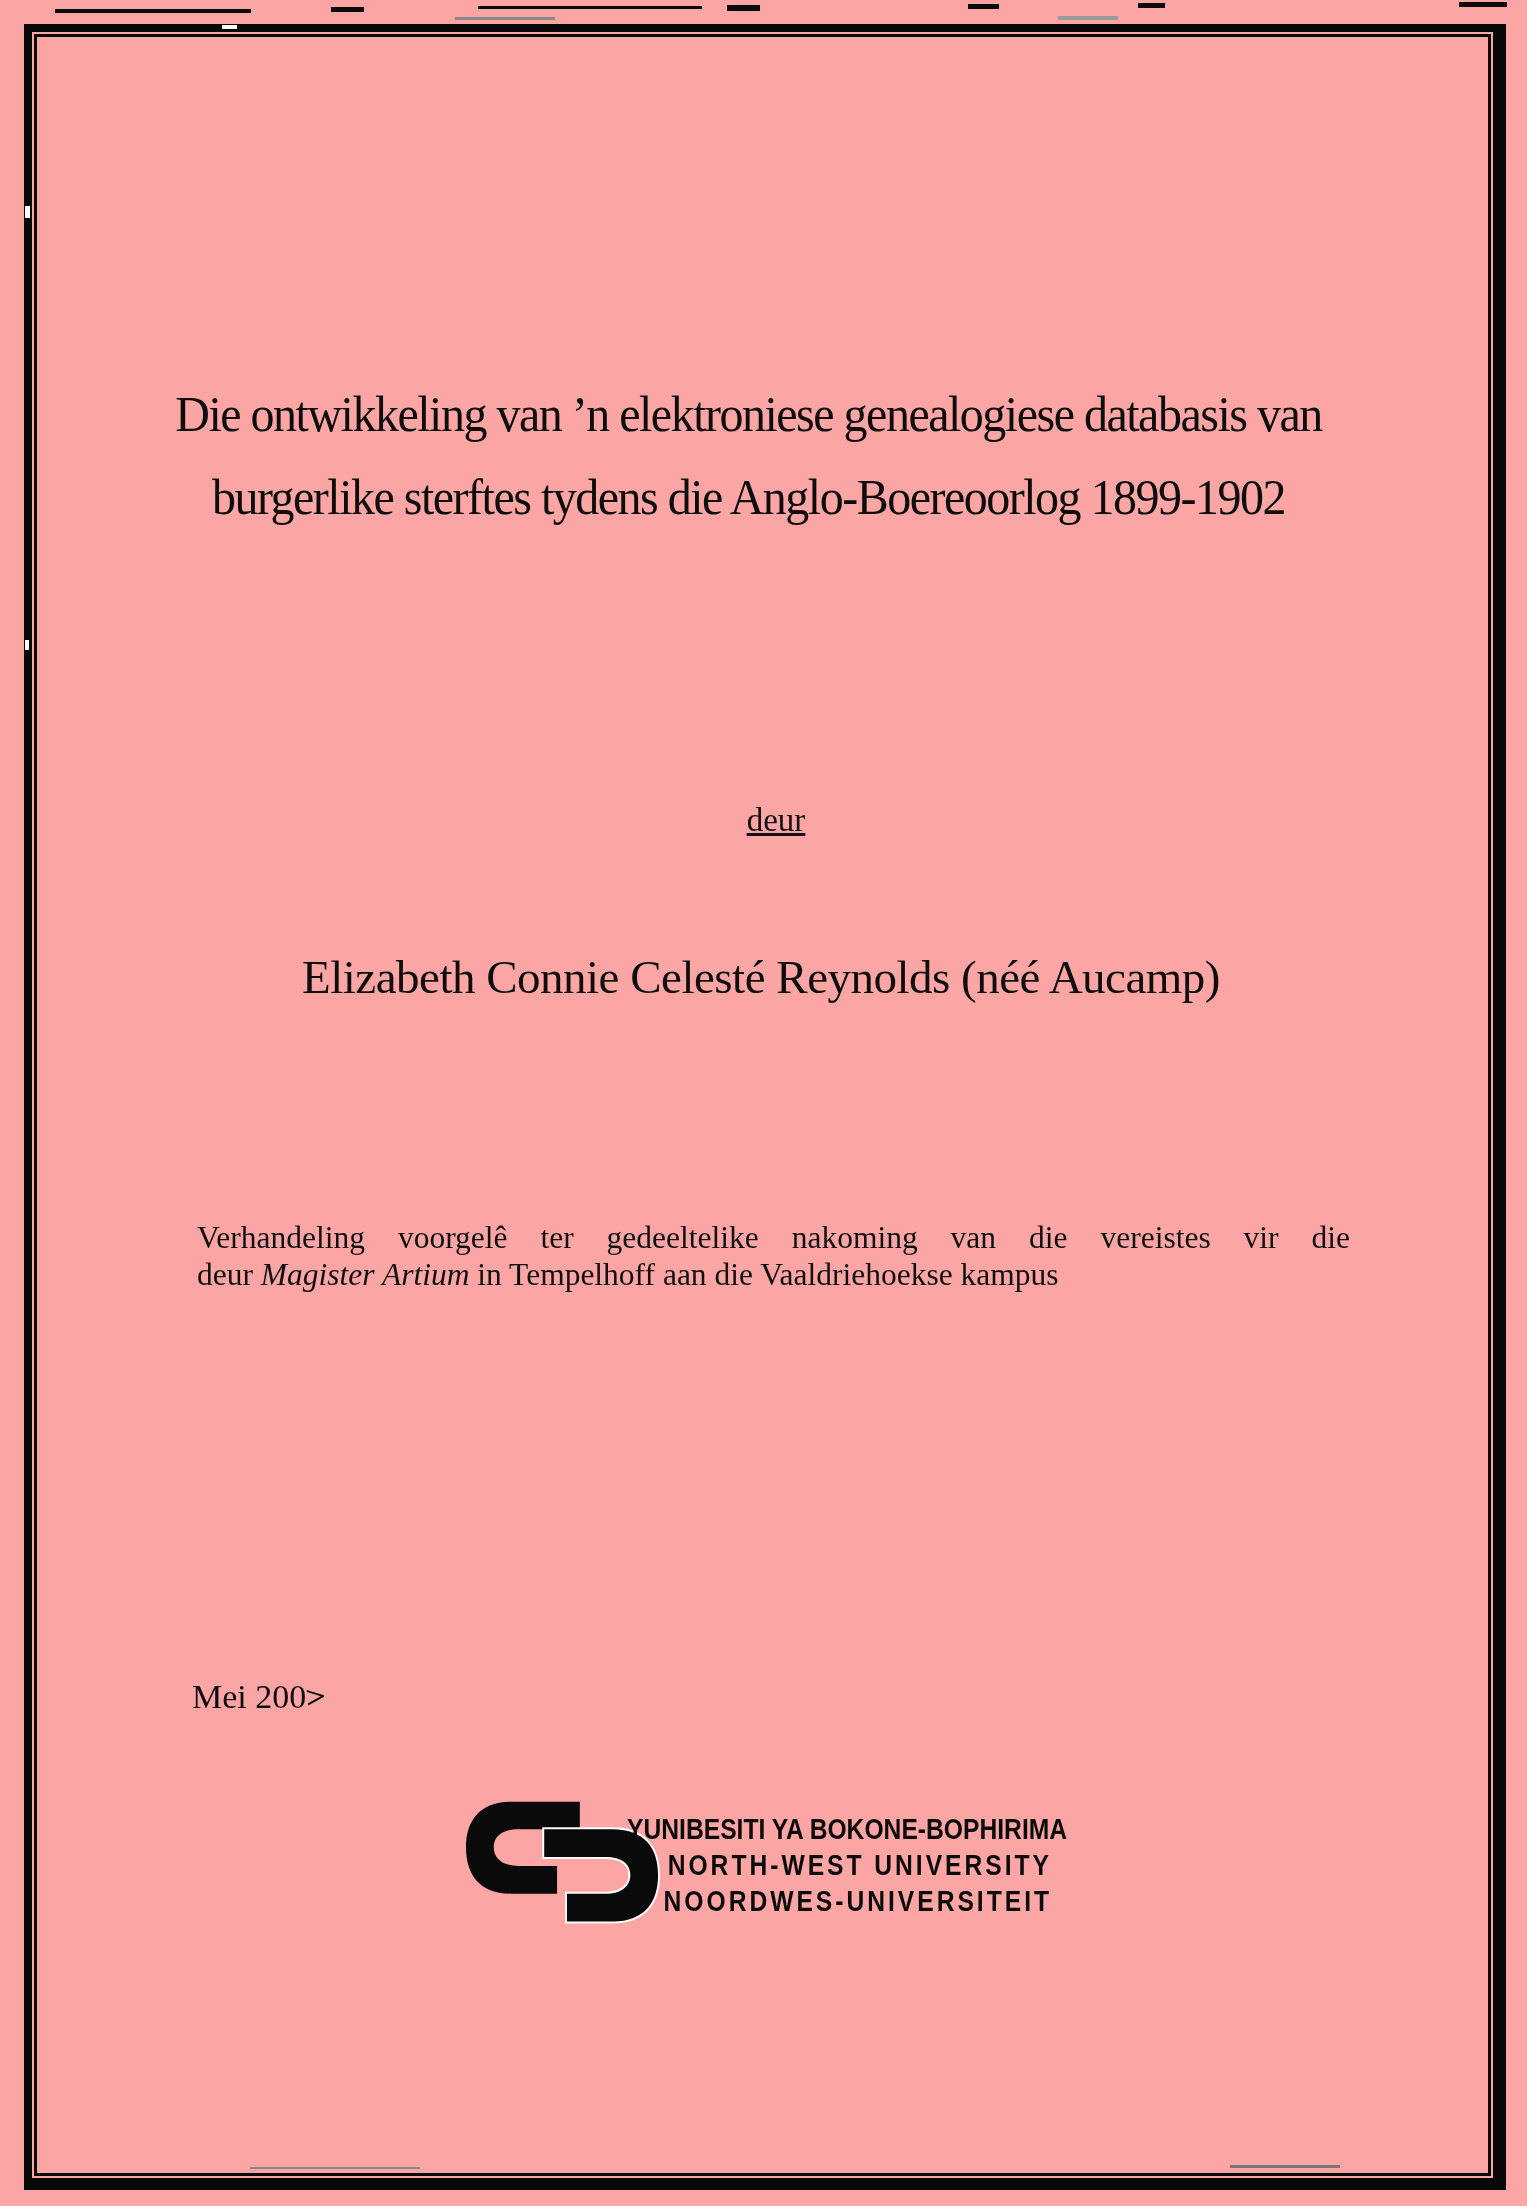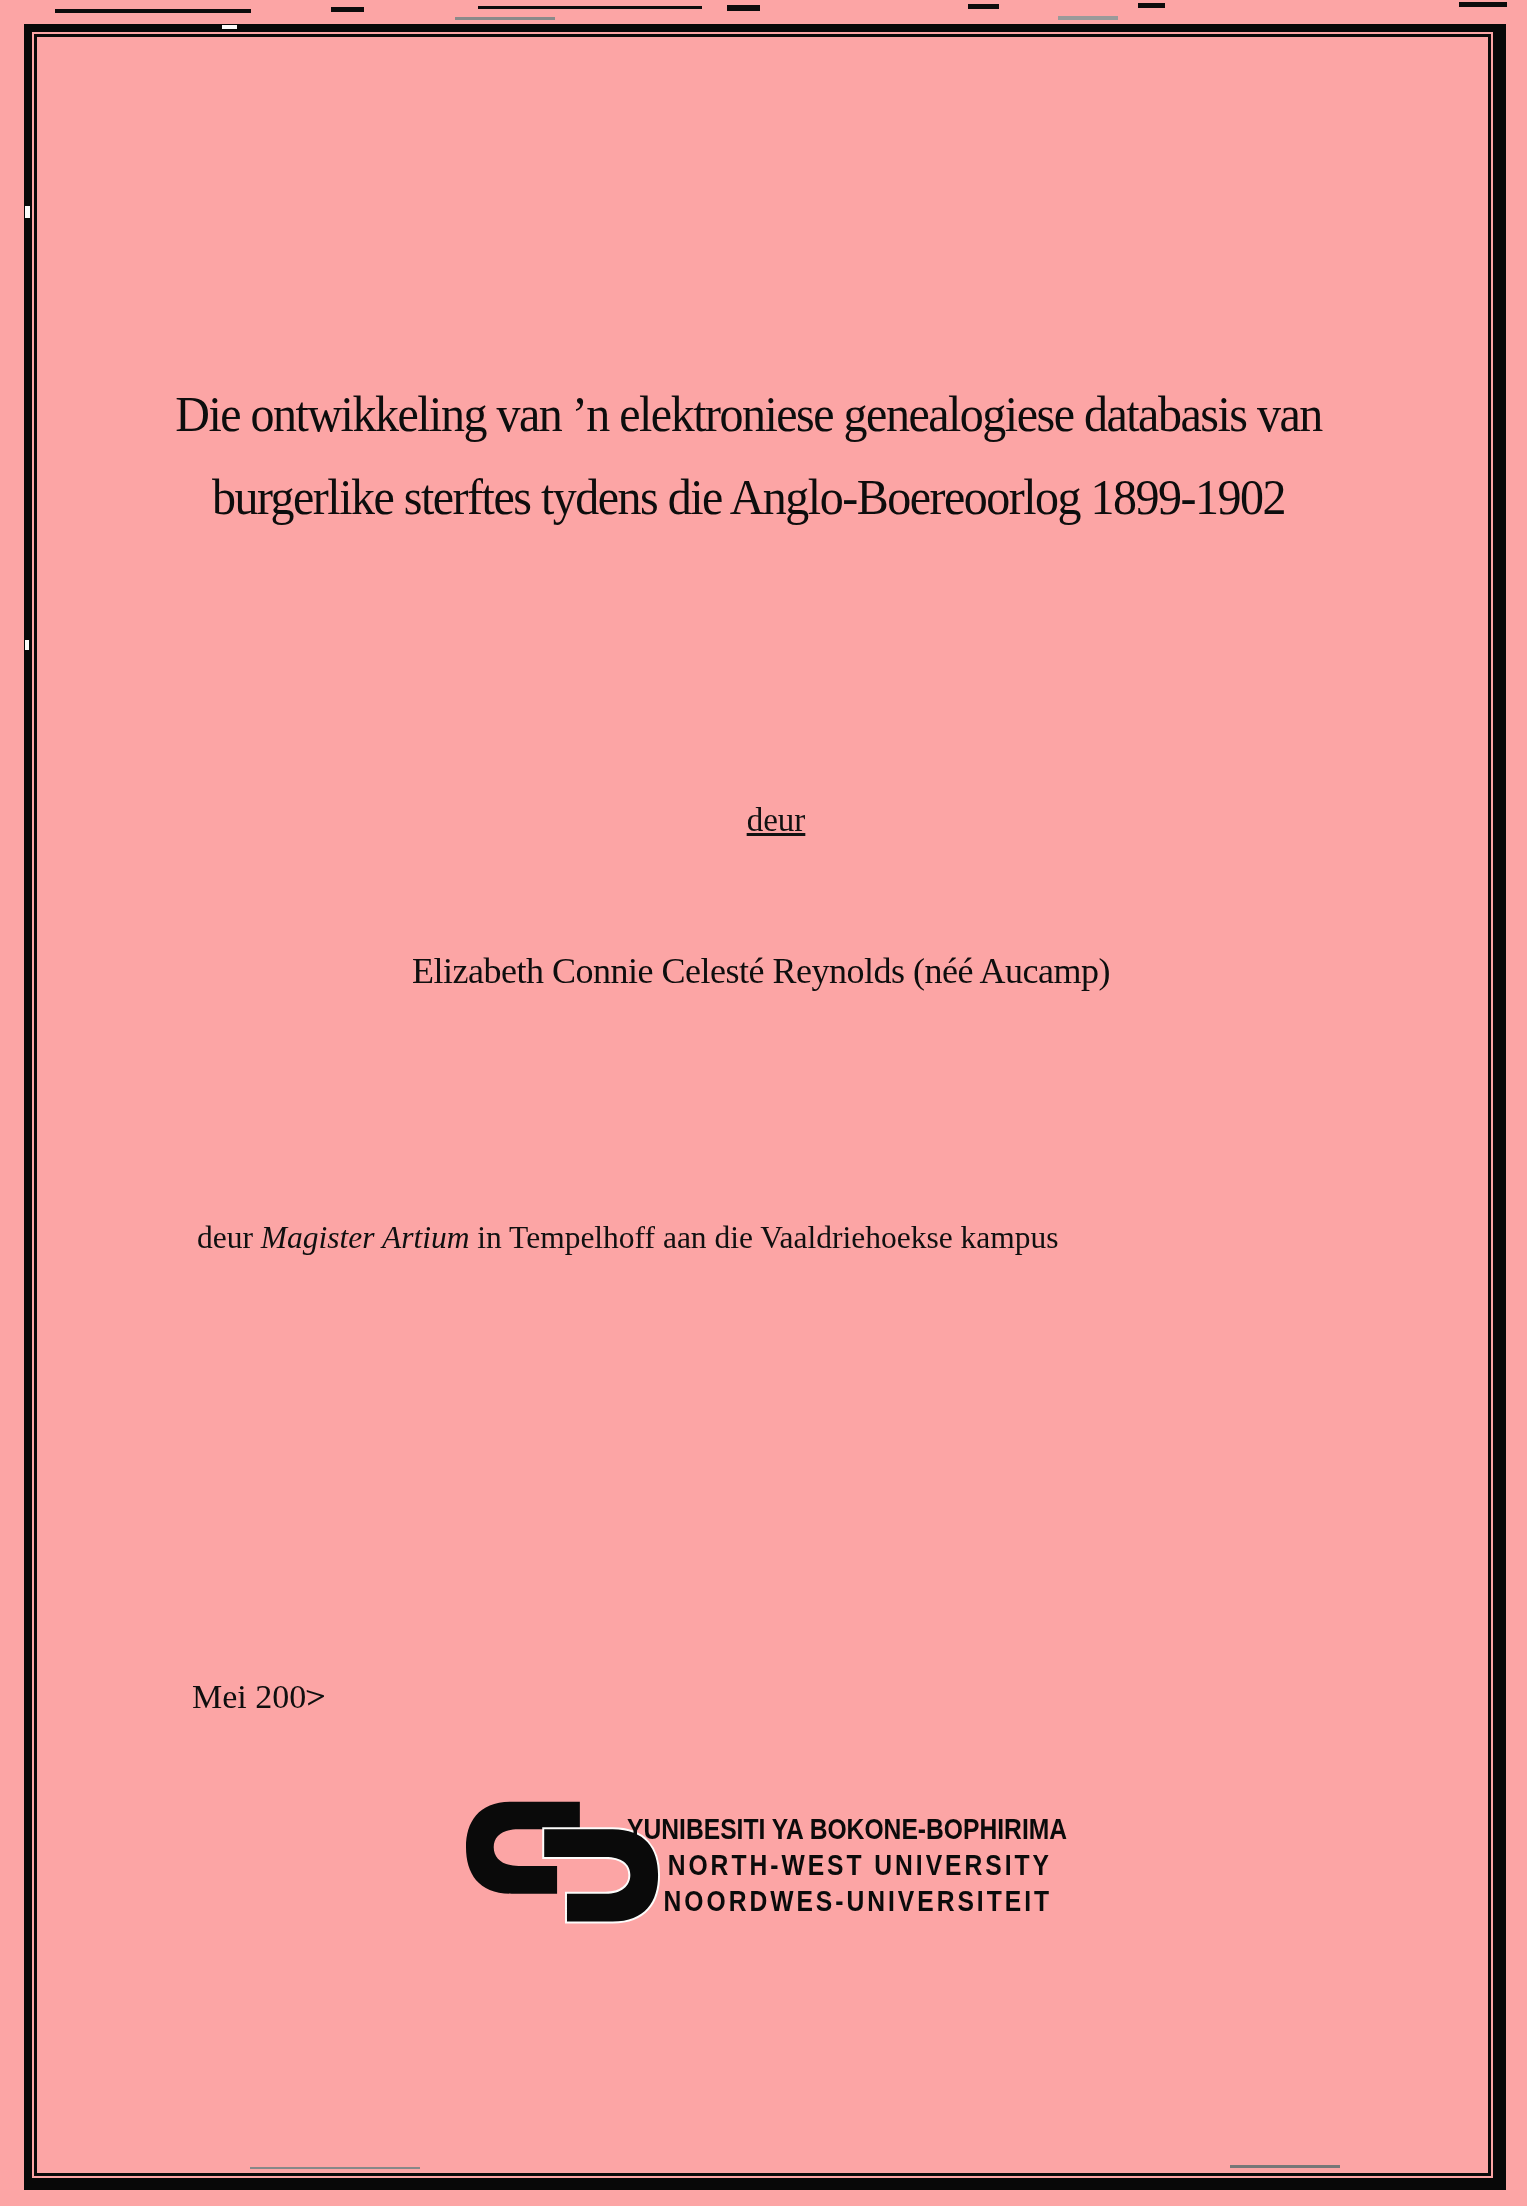--- a/index.html
+++ b/index.html
@@ -44,21 +44,21 @@
   }
   .title span { display:block; }
 
   .byline {
     position:absolute; left:25px; right:0; top:802px;
     text-align:center; font-size:33px;text-decoration:underline;
   }
 
   .author {
     position:absolute; left:0; right:5px; top:950px;
-    text-align:center; font-size:36px; letter-spacing:-0.5px; color:#0e0e0e;
+    text-align:center; font-size:47px; letter-spacing:-0.5px; color:#0e0e0e;
   }
 
   .thesis {
     position:absolute; left:197px; top:1219px; width:1153px;
     font-size:31.5px; line-height:37px; color:#101010;
   }
   .th1 { text-align:justify; text-align-last:justify; }
   .th2 em { }
 
   .supervisor {
@@ -115,20 +115,21 @@
   <h1 class="title">
     <span>Die ontwikkeling van ’n elektroniese genealogiese databasis van</span>
     <span>burgerlike sterftes tydens die Anglo-Boereoorlog 1899-1902</span>
   </h1>
 
   <div class="byline">deur</div>
 
   <div class="author">Elizabeth Connie Celesté Reynolds (néé Aucamp)</div>
 
   <div class="thesis">
+    <div class="th1">Verhandeling voorgelê ter gedeeltelike nakoming van die vereistes vir die</div>
     <div class="th2"><span>deur </span><em>Magister Artium</em><span> in Tempelhoff aan die Vaaldriehoekse kampus</span></div>
   </div>
 
   <div class="dateline"><span>Mei 200</span><span class="glyph7">&gt;</span></div>
 
   <div>
     <svg class="logo-mark" viewBox="0 0 200 125" xmlns="http://www.w3.org/2000/svg" aria-hidden="true">
       <path class="lnk" d="M115,0 L46,0 C13,0 0,20 0,46 C0,73 13,93 46,93 L92,93 L92,65 L53,65 C37,65 28,57 28,46 C28,35 37,28 53,28 L115,28 Z"></path>
       <path class="lnk lnk-r" d="M115,0 L46,0 C13,0 0,20 0,46 C0,73 13,93 46,93 L92,93 L92,65 L53,65 C37,65 28,57 28,46 C28,35 37,28 53,28 L115,28 Z" transform="translate(79,28) scale(-1,1) translate(-115,0)"></path>
     </svg>

